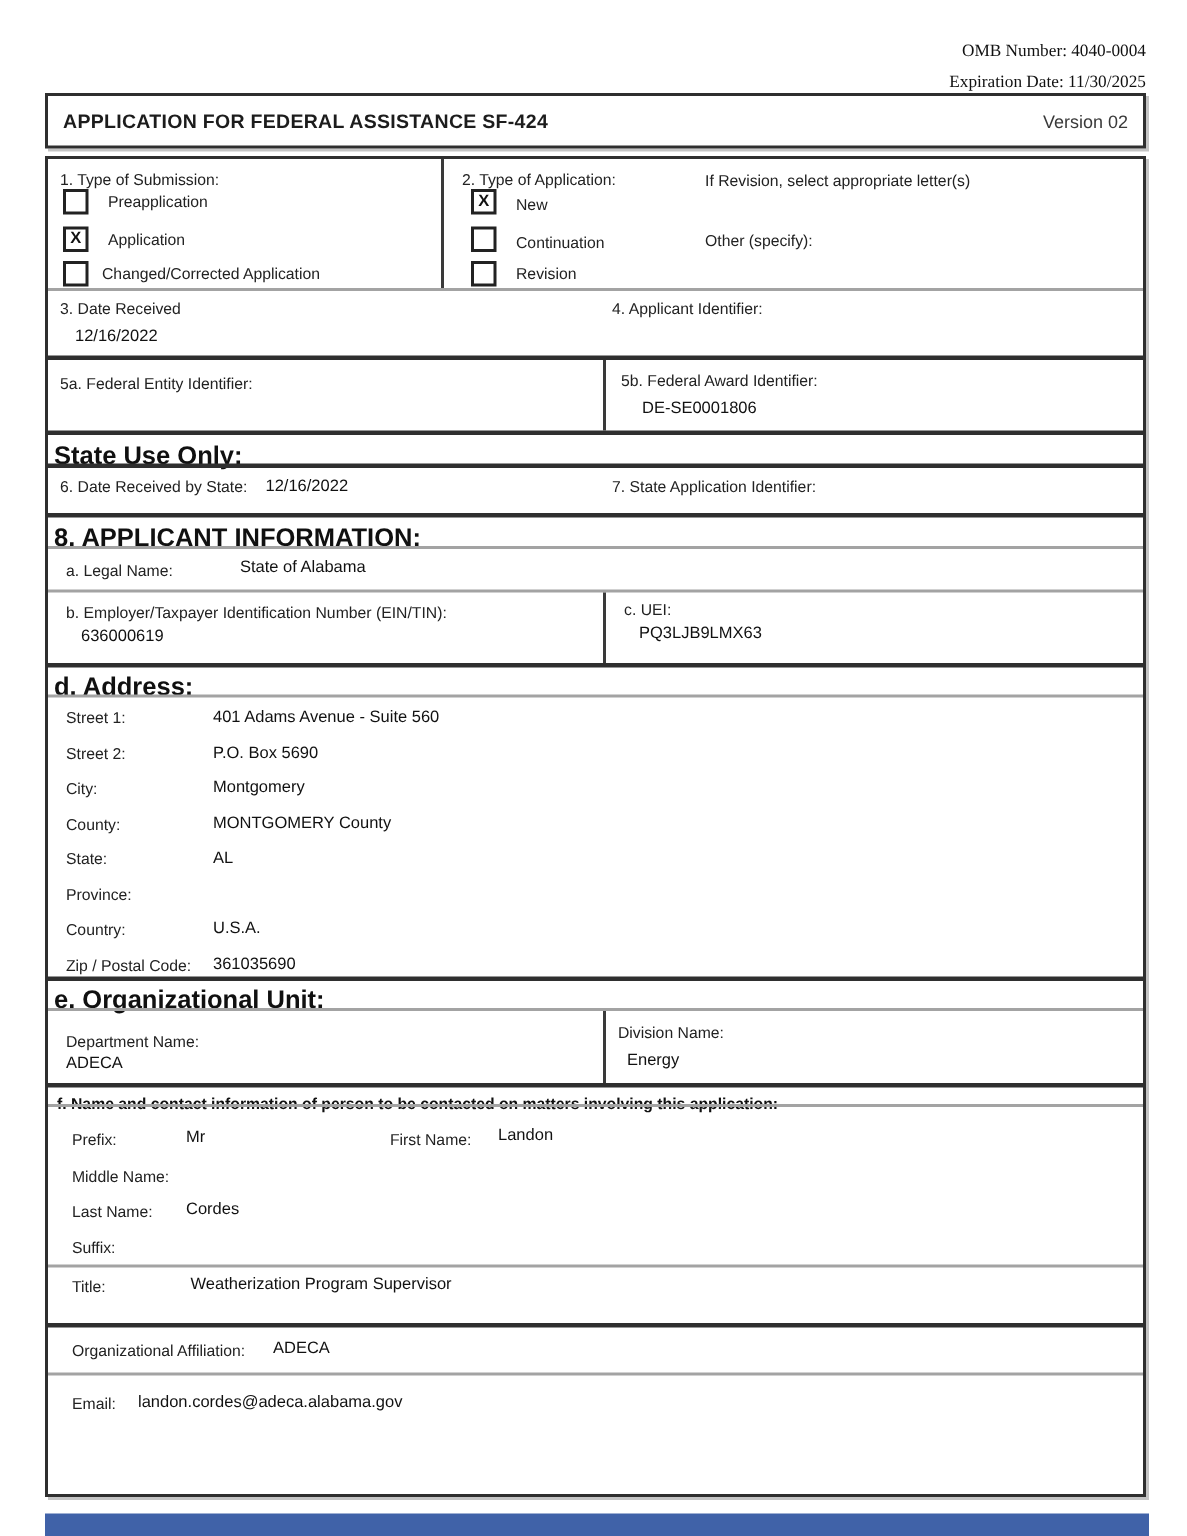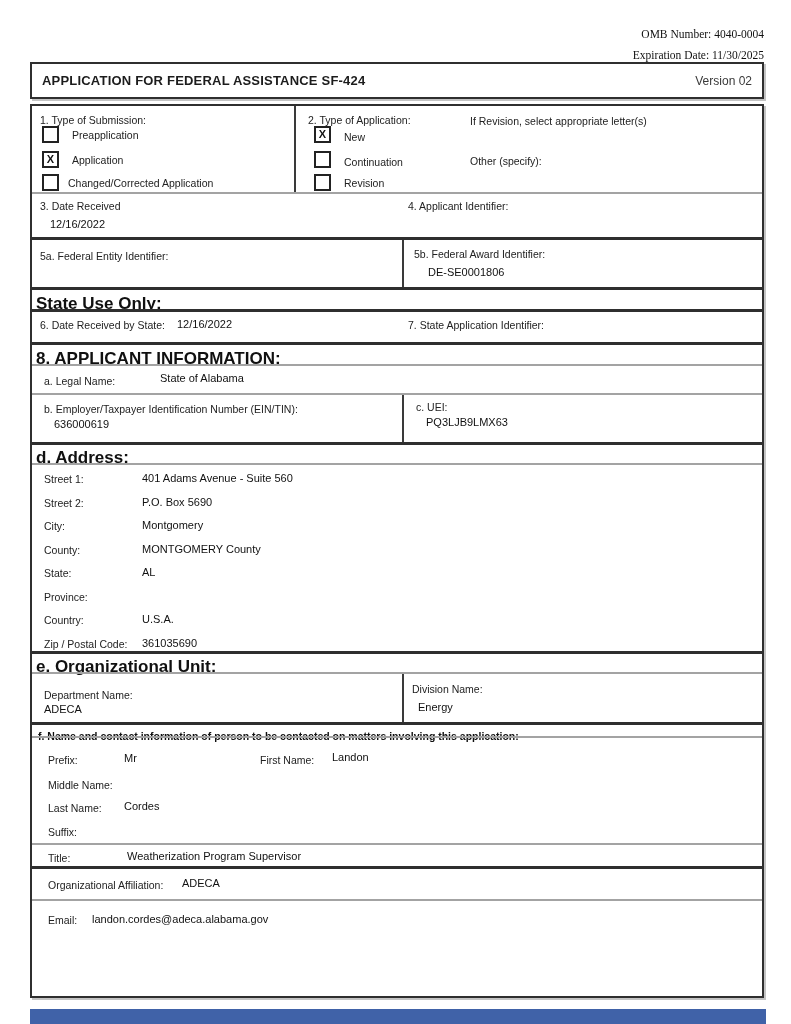--- a/index.html
+++ b/index.html
@@ -193,21 +193,21 @@
       <span class="lbl" style="left:228px; top:16px;">First Name:</span>
       <span class="val" style="left:300px; top:13px;">Landon</span>
       <span class="lbl" style="left:16px; top:41px;">Middle Name:</span>
       <span class="val" style="left:100px; top:40px;"></span>
       <span class="lbl" style="left:16px; top:64px;">Last Name:</span>
       <span class="val" style="left:92px; top:62px;">Cordes</span>
       <span class="lbl" style="left:16px; top:88px;">Suffix:</span>
       <span class="val" style="left:92px; top:87px;"></span>
     </div>
 
-    <div class="row bt2" style="height:23px;">
+    <div class="row bt2" style="height:39px;">
       <span class="lbl" style="left:16px; top:7px;">Title:</span>
       <span class="val" style="left:95px; top:5px;">Weatherization Program Supervisor</span>
     </div>
 
     <div class="row bt3" style="height:33px;">
       <span class="lbl" style="left:16px; top:10px;">Organizational Affiliation:</span>
       <span class="val" style="left:150px; top:8px;">ADECA</span>
     </div>
 
 

